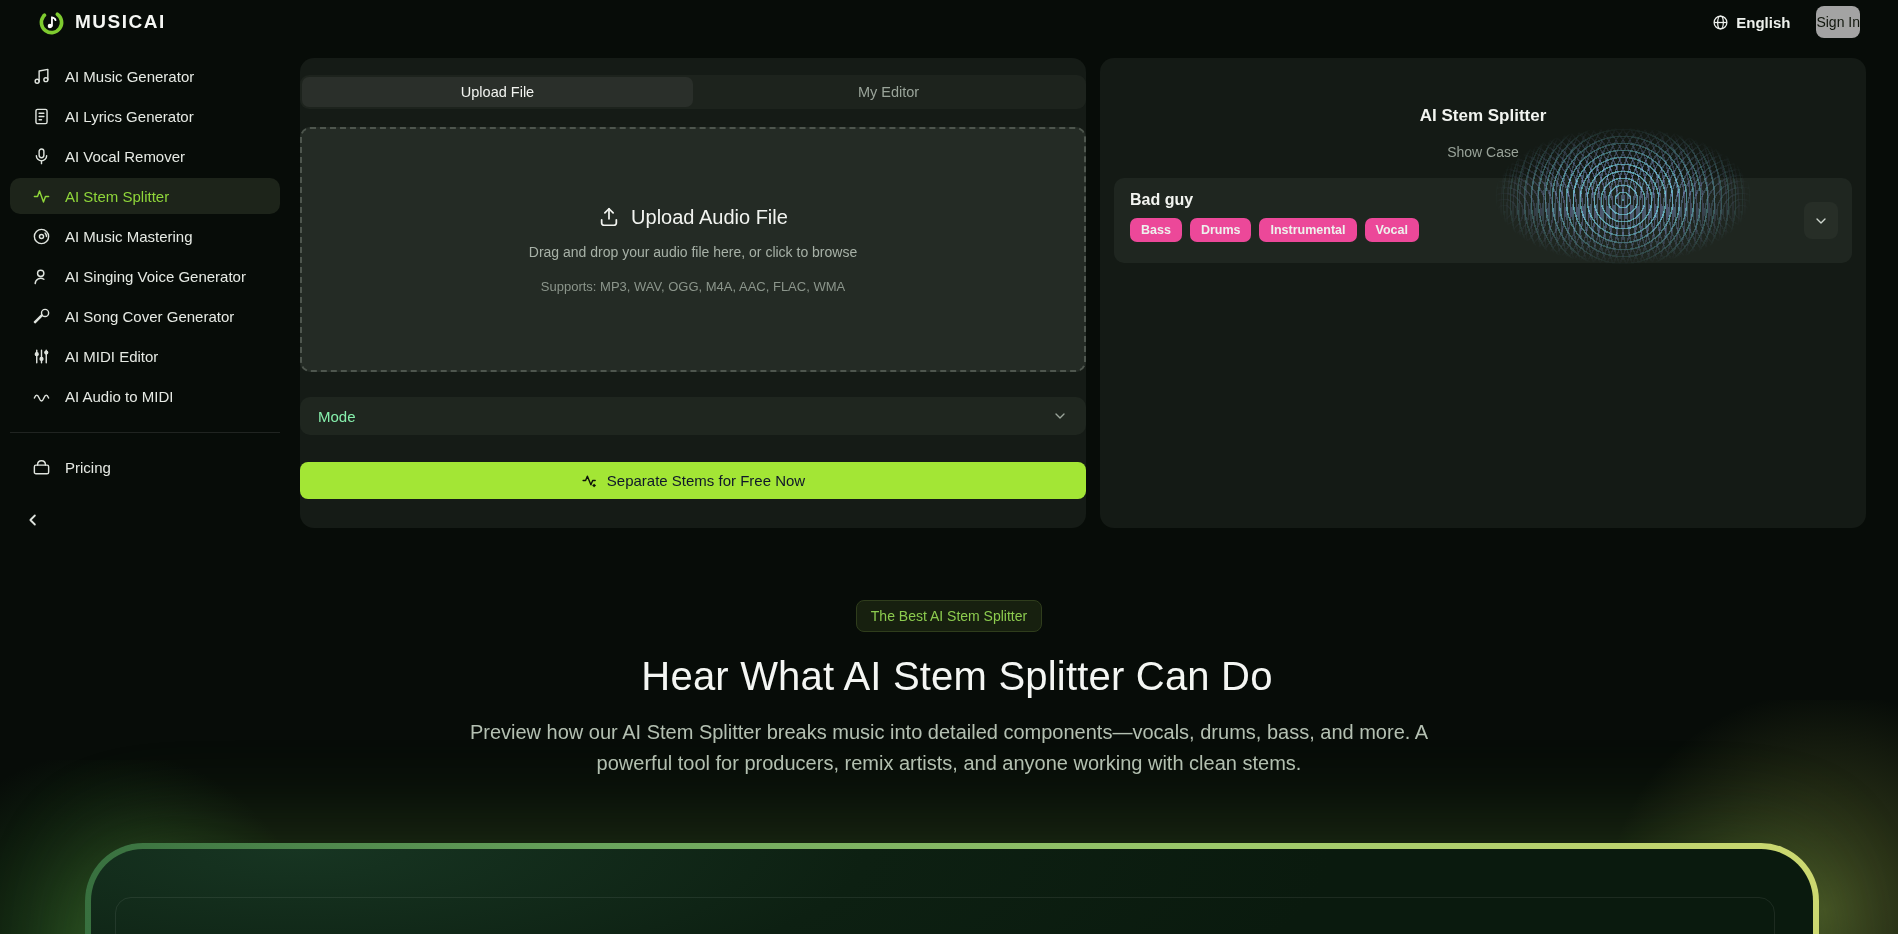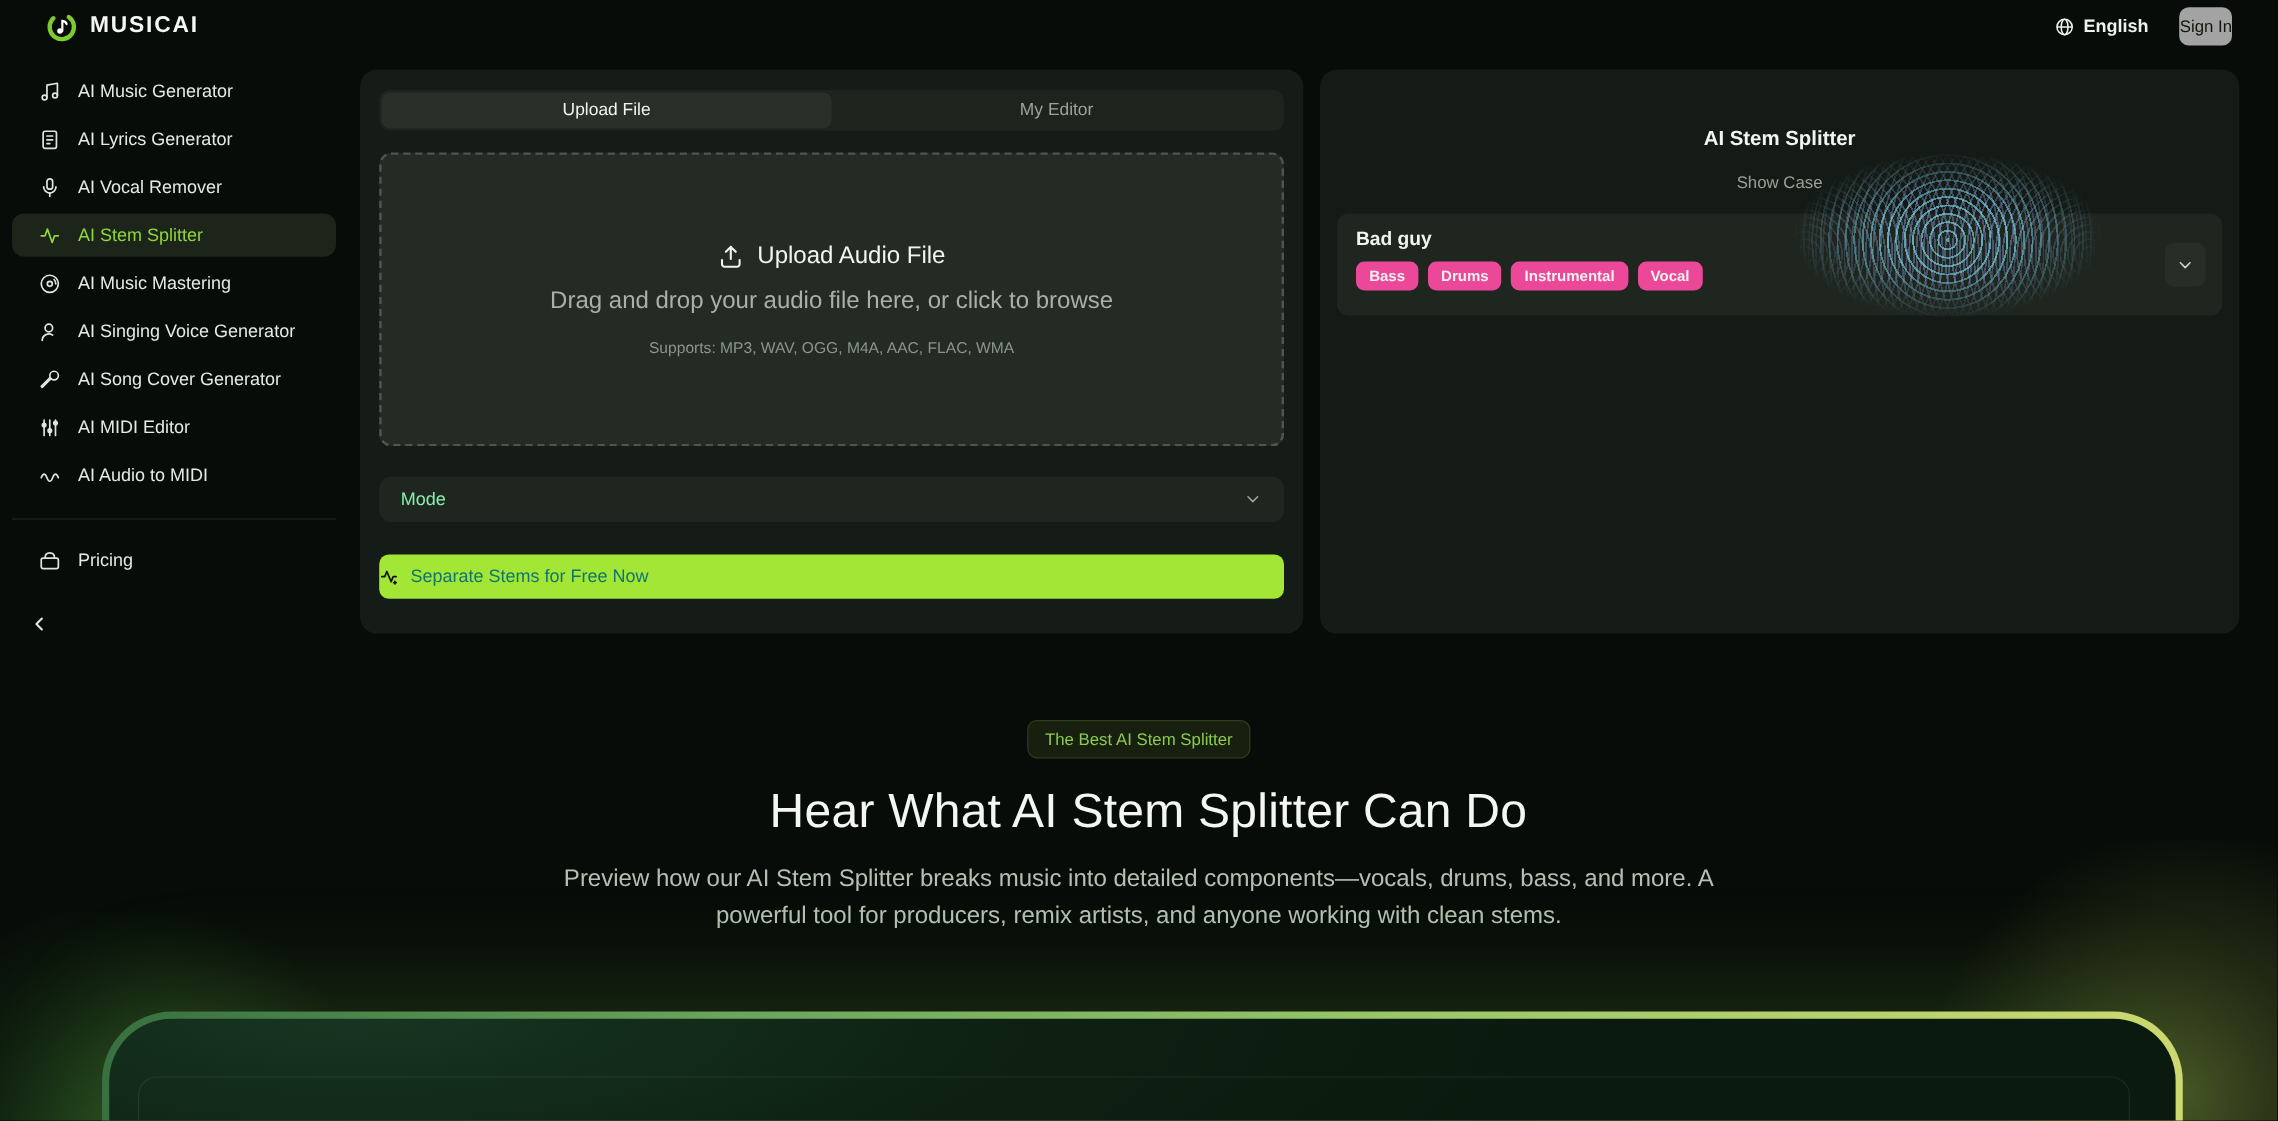--- a/index.html
+++ b/index.html
@@ -40,44 +40,44 @@
     padding:0 0 0 22px; border-radius:10px; font-size:15px; font-weight:500; color:#e6eae4; cursor:pointer;
   }
   .side-item .icn{ color:#dfe4de; }
   .side-item.active{ background:#1d241a; color:#8fd63a; }
   .side-item.active .icn{ color:#8fd63a; }
   .side-divider{ height:1px; background:rgba(255,255,255,0.10); margin:18px 10px 16px 10px; }
   .collapse-btn{ margin:26px 0 0 24px; color:#dfe4de; cursor:pointer; width:20px; }
 
   
   .panel{ position:absolute; top:58px; border-radius:14px; }
-  .uploader{ left:300px; width:786px; height:470px; background:#151b16; padding:17px 16px; }
+  .uploader{ left:300px; width:786px; height:470px; background:#151b16; padding:17px 0; }
   .tabs{ display:flex; background:#1d231d; border-radius:9px; padding:2px; height:34px; }
   .tab{
     flex:1; display:flex; align-items:center; justify-content:center;
     font-size:14.5px; color:#9aa49a; border-radius:7px; cursor:pointer;
   }
   .tab.active{ background:#2a2f2a; color:#f2f4f0; font-weight:500; }
   .dropzone{
     margin-top:18px; height:245px; background:#242b25; border:2px dashed #4e564e; border-radius:10px;
     display:flex; flex-direction:column; align-items:center; justify-content:center; cursor:pointer;
   }
   .dz-title{ display:flex; align-items:center; gap:11px; font-size:20px; font-weight:500; color:#f2f4f0; }
-  .dz-sub{ margin-top:15px; font-size:20px; color:#a7b1a7; }
+  .dz-sub{ margin-top:15px; font-size:14px; color:#a7b1a7; }
   .dz-supports{ margin-top:19px; font-size:13px; color:#8b958b; }
   .mode-row{
     margin-top:25px; height:38px; background:#1f261f; border-radius:10px;
     display:flex; align-items:center; justify-content:space-between; padding:0 18px; cursor:pointer;
   }
   .mode-label{ font-size:15px; font-weight:500; color:#86efac; }
   .mode-row .icn{ color:#9aa49a; }
   .cta{
     margin-top:27px; width:100%; height:37px; background:#a3e635; border:none; border-radius:8px;
-    display:flex; align-items:center; gap:9px;
-    font-family:inherit; font-size:15px; font-weight:500; color:#0f766e; cursor:pointer;
+    display:flex; align-items:center; justify-content:center; gap:9px;
+    font-family:inherit; font-size:15px; font-weight:500; color:#0f172a; cursor:pointer;
   }
 
   
   .showcase{ left:1100px; width:766px; height:470px; background:#141a15; overflow:hidden; }
   .sc-title{ margin-top:48px; text-align:center; font-size:17px; font-weight:bold; color:#f2f4f0; position:relative; z-index:3; }
   .sc-sub{ margin-top:18px; text-align:center; font-size:14px; color:#98a298; position:relative; z-index:3; }
   .ripple{
     position:absolute; left:358px; top:42px; width:330px; height:200px; z-index:2; pointer-events:none;
     background:
       repeating-radial-gradient(circle at 50% 50%, rgba(125,225,240,0.60) 0 1.5px, rgba(0,0,0,0) 1.5px 7px),

